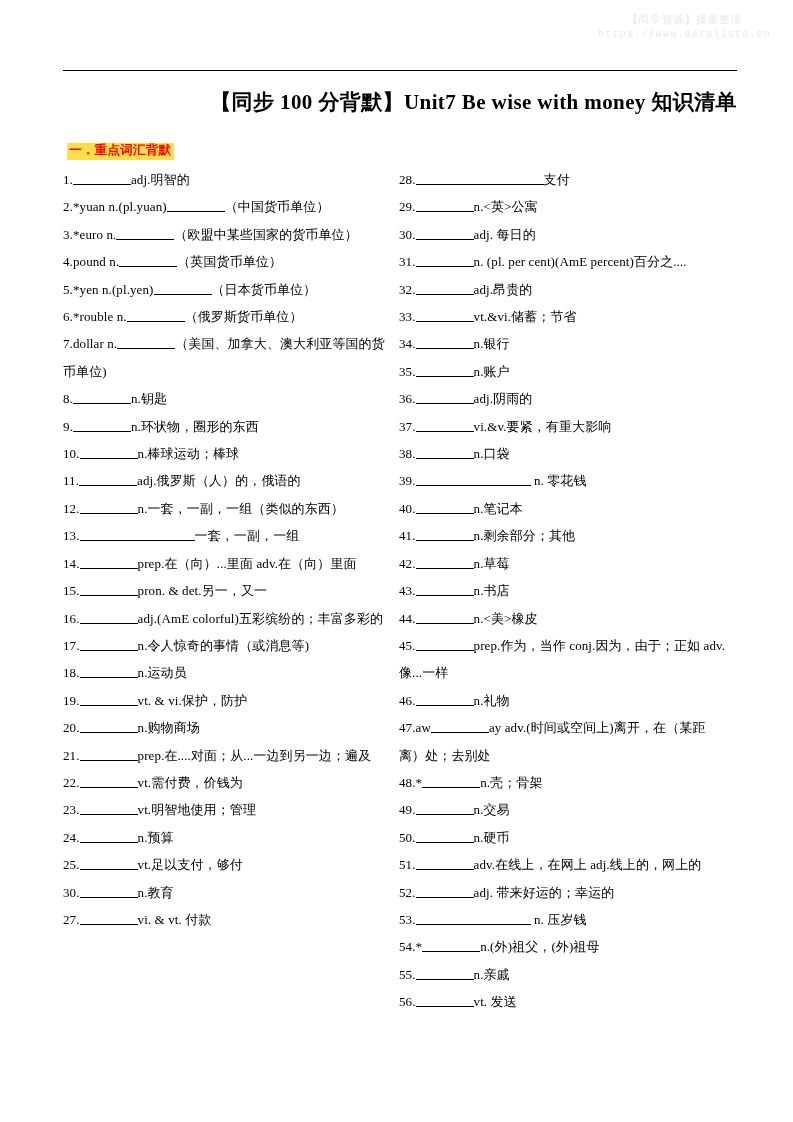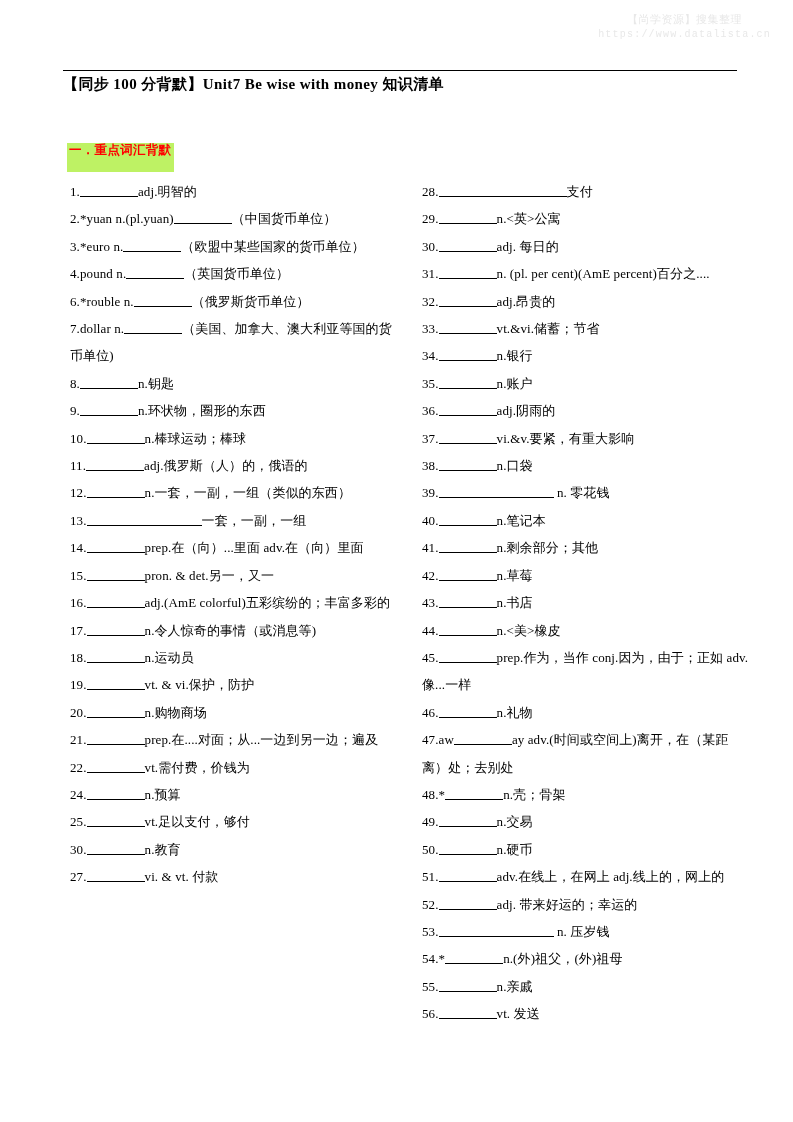--- a/index.html
+++ b/index.html
@@ -47,51 +47,50 @@
     margin: 0;
     position: absolute;
     left: 63px;
     top: 70px;
     width: 674px;
   }
 
   .doc-title {
     position: absolute;
     left: 63px;
-    top: 75px;
+    top: 88px;
     width: 674px;
-    text-align: left;
-    font-size: 15px;
+    text-align: right;
+    font-size: 21px;
     font-weight: bold;
     letter-spacing: 0.4px;
     white-space: nowrap;
   }
 
   .section-head {
     position: absolute;
     left: 67px;
     top: 143px;
     font-size: 12.5px;
     font-weight: bold;
     color: #ff0000;
-    background: #bef264;
-    padding: 1px 3px 14px 2px;
+    background: #fde047;
+    padding: 1px 3px 2px 2px;
     letter-spacing: 0.3px;
     line-height: 1.1;
   }
 
   
   .columns {
     position: absolute;
-    left: 70px;
+    left: 63px;
     top: 166px;
     width: 683px;
     display: flex;
-    gap: 21px;
-    margin-top: 12px;
+    gap: 5px;
   }
   .col {
     width: 331px;
   }
 
   .entry {
     font-size: 13px;
     line-height: 27.4px;
     white-space: normal;
     word-break: break-all;
@@ -123,37 +122,39 @@
 <div class="doc-title">【同步 100 分背默】Unit7 Be wise with money  知识清单</div>
 
 <div class="section-head">一．重点词汇背默</div>
 
 <div class="columns">
   <div class="col" id="col-left">
       <div class="entry"><span class="num">1.</span><span class="blank w1"></span><span>adj.明智的</span></div>
       <div class="entry"><span class="num">2.</span><span class="en">*yuan   n.(pl.yuan)</span><span class="blank w1"></span><span>（中国货币单位）</span></div>
       <div class="entry"><span class="num">3.</span><span class="en">*euro    n.</span><span class="blank w1"></span><span>（欧盟中某些国家的货币单位）</span></div>
       <div class="entry"><span class="num">4.</span><span class="en">pound   n.</span><span class="blank w1"></span><span>（英国货币单位）</span></div>
+      <div class="entry"><span class="num">5.</span><span class="en">*yen   n.(pl.yen)</span><span class="blank w1"></span><span>（日本货币单位）</span></div>
       <div class="entry"><span class="num">6.</span><span class="en">*rouble    n.</span><span class="blank w1"></span><span>（俄罗斯货币单位）</span></div>
       <div class="entry"><span class="num">7.</span><span class="en">dollar   n.</span><span class="blank w1"></span><span>（美国、加拿大、澳大利亚等国的货币单位)</span></div>
       <div class="entry"><span class="num">8.</span><span class="blank w1"></span><span>n.钥匙</span></div>
       <div class="entry"><span class="num">9.</span><span class="blank w1"></span><span>n.环状物，圈形的东西</span></div>
       <div class="entry"><span class="num">10.</span><span class="blank w1"></span><span>n.棒球运动；棒球</span></div>
       <div class="entry"><span class="num">11.</span><span class="blank w1"></span><span>adj.俄罗斯（人）的，俄语的</span></div>
       <div class="entry"><span class="num">12.</span><span class="blank w1"></span><span>n.一套，一副，一组（类似的东西）</span></div>
       <div class="entry"><span class="num">13.</span><span class="blank w3"></span><span>一套，一副，一组</span></div>
       <div class="entry"><span class="num">14.</span><span class="blank w1"></span><span>prep.在（向）...里面 adv.在（向）里面</span></div>
       <div class="entry"><span class="num">15.</span><span class="blank w1"></span><span>pron. &amp; det.另一，又一</span></div>
       <div class="entry"><span class="num">16.</span><span class="blank w1"></span><span>adj.(AmE colorful)五彩缤纷的；丰富多彩的</span></div>
       <div class="entry"><span class="num">17.</span><span class="blank w1"></span><span>n.令人惊奇的事情（或消息等)</span></div>
       <div class="entry"><span class="num">18.</span><span class="blank w1"></span><span>n.运动员</span></div>
       <div class="entry"><span class="num">19.</span><span class="blank w1"></span><span>vt. &amp; vi.保护，防护</span></div>
       <div class="entry"><span class="num">20.</span><span class="blank w1"></span><span>n.购物商场</span></div>
       <div class="entry"><span class="num">21.</span><span class="blank w1"></span><span>prep.在....对面；从...一边到另一边；遍及</span></div>
       <div class="entry"><span class="num">22.</span><span class="blank w1"></span><span>vt.需付费，价钱为</span></div>
+      <div class="entry"><span class="num">23.</span><span class="blank w1"></span><span>vt.明智地使用；管理</span></div>
       <div class="entry"><span class="num">24.</span><span class="blank w1"></span><span>n.预算</span></div>
       <div class="entry"><span class="num">25.</span><span class="blank w1"></span><span>vt.足以支付，够付</span></div>
       <div class="entry"><span class="num">30.</span><span class="blank w1"></span><span>n.教育</span></div>
       <div class="entry"><span class="num">27.</span><span class="blank w1"></span><span>vi. &amp; vt. 付款</span></div>
     </div>
   <div class="col" id="col-right">
       <div class="entry"><span class="num">28.</span><span class="blank w4"></span><span>支付</span></div>
       <div class="entry"><span class="num">29.</span><span class="blank w1"></span><span>n.&lt;英&gt;公寓</span></div>
       <div class="entry"><span class="num">30.</span><span class="blank w1"></span><span>adj. 每日的</span></div>
       <div class="entry"><span class="num">31.</span><span class="blank w1"></span><span>n. (pl. per cent)(AmE percent)百分之....</span></div>

